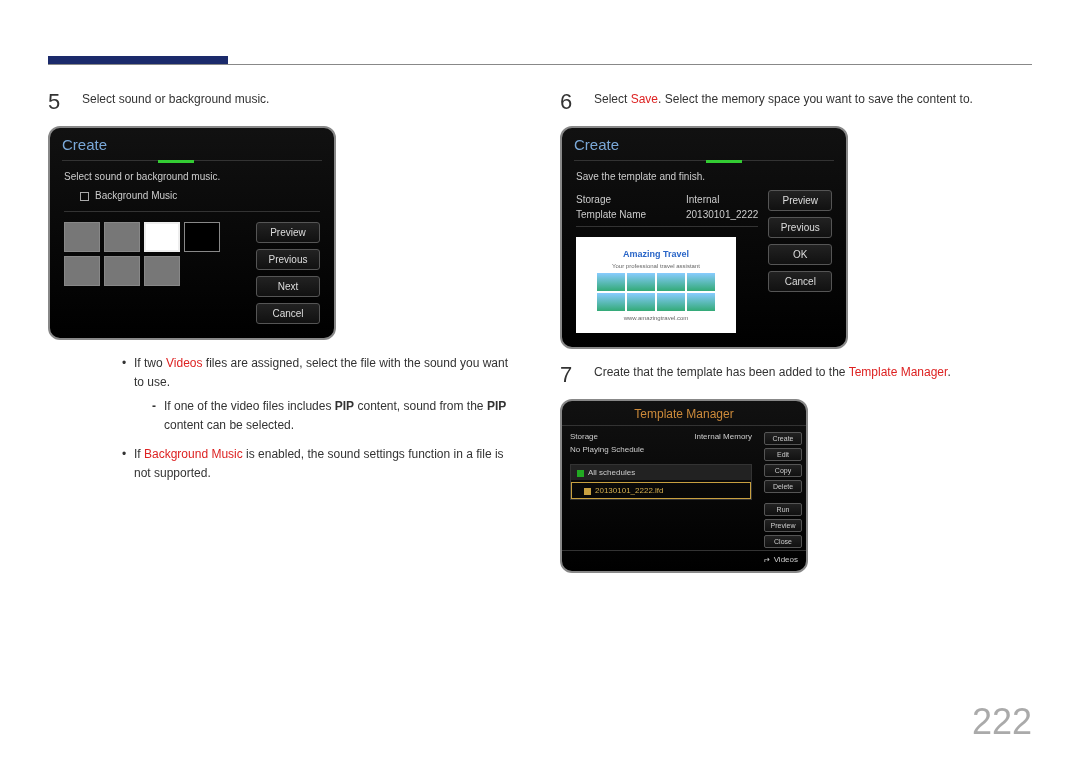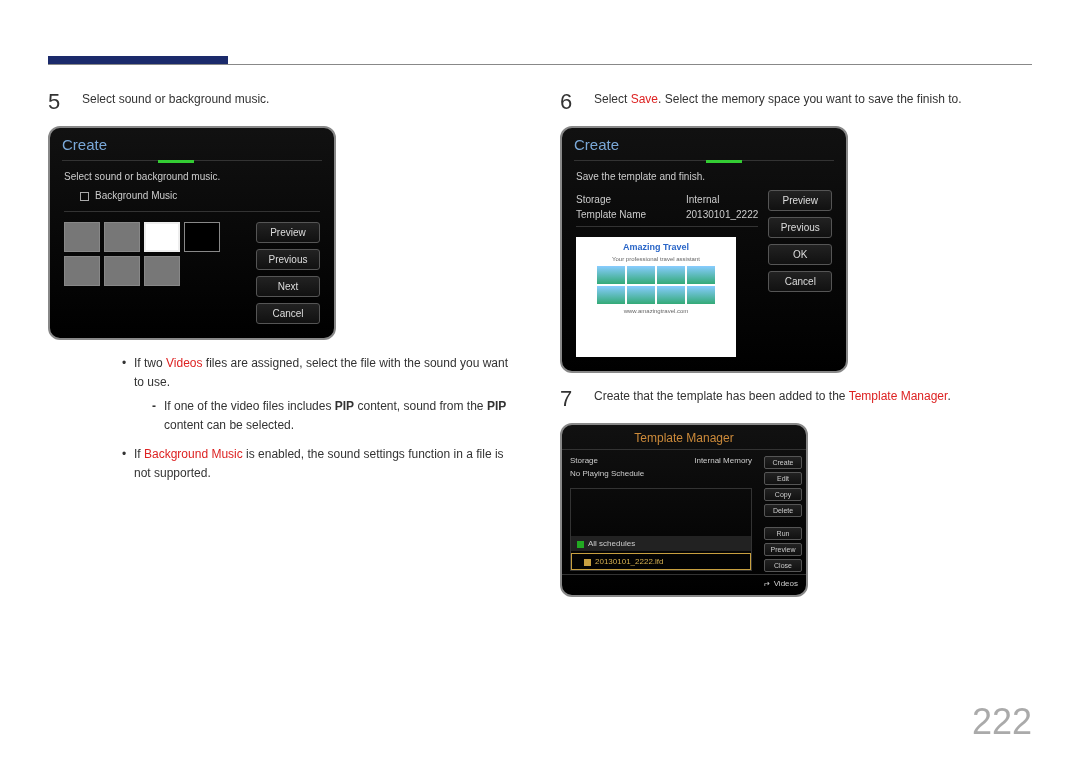--- a/index.html
+++ b/index.html
@@ -101,35 +101,35 @@
     font-size: 10px;
     text-align: center;
     padding: 4px 0;
   }
   .thumbs { flex: 1; display: grid; grid-template-columns: repeat(4, 36px); grid-auto-rows: 30px; gap: 4px; align-content: start; }
   .thumb { background: #777; border: 1px solid #888; }
   .thumb.sel { background: #fff; border: 2px solid #eee; }
 
   .field-row { display: flex; gap: 20px; font-size: 10px; color: #ccc; margin: 4px 0; }
   .field-row .k { width: 90px; }
-  .preview-area { background: #fff; width: 160px; height: 120px; margin-top: 8px; padding: 5px; color: #333; font-size: 7px; text-align: center; display: flex; flex-direction: column; align-items: center; gap: 4px; }
+  .preview-area { background: #fff; width: 160px; height: 96px; margin-top: 8px; padding: 5px; color: #333; font-size: 7px; text-align: center; display: flex; flex-direction: column; align-items: center; justify-content: center; gap: 4px; }
   .preview-title { color: #2a66c8; font-size: 9px; font-weight: bold; }
   .mini-grid { display: grid; grid-template-columns: repeat(4, 28px); grid-auto-rows: 18px; gap: 2px; }
   .mini { background: linear-gradient(#8cf, #3a7); }
 
   
   .tm-shot { height: 174px; }
   .tm-title { text-align: center; color: #cc8a3a; font-size: 12px; padding: 6px 0 4px 0; border-bottom: 1px solid #333; }
   .tm-body { display: flex; height: calc(100% - 46px); }
   .tm-left { flex: 1; padding: 6px 8px; font-size: 8px; color: #ccc; }
   .tm-right { width: 46px; flex: none; padding: 6px 4px 2px 4px; display: flex; flex-direction: column; gap: 3px; }
   .tm-btn { background: linear-gradient(#222,#111); border: 1px solid #555; border-radius: 2px; color: #ccc; font-size: 7px; text-align: center; padding: 2px 0; }
   .tm-row { display: flex; justify-content: space-between; margin-bottom: 4px; }
   .tm-sched { border: 1px solid #333; margin-top: 10px; }
-  .tm-sched-h { background: #222; padding: 3px 6px; font-size: 8px; color: #ccc; margin-top: 47px; }
+  .tm-sched-h { background: #222; padding: 3px 6px; font-size: 8px; color: #ccc; }
   .tm-sched-h .gbox { display: inline-block; width: 7px; height: 7px; background: #2a2; margin-right: 4px; vertical-align: middle; }
   .tm-item { border: 1px solid #c8a040; padding: 3px 12px; font-size: 8px; color: #d6b050; margin-top: 2px; }
   .tm-item .ybox { display: inline-block; width: 7px; height: 7px; background: #c8a040; margin-right: 4px; vertical-align: middle; }
   .tm-return { text-align: right; padding: 4px 8px; font-size: 8px; color: #ccc; border-top: 1px solid #333; }
   .tm-return .ricon { display: inline-block; transform: rotate(180deg); margin-right: 4px; }
 
   .page-num {
     position: absolute;
     bottom: 20px;
     right: 48px;
@@ -191,21 +191,21 @@
       <li>
         <span>If </span><span class="red">Background Music</span><span> is enabled, the sound settings function in a file is not supported.</span>
       </li>
     </ul>
   </div>
 
   <div class="col">
     <div class="step">
       <div class="step-num">6</div>
       <div class="step-body">
-        <span>Select </span><span class="red">Save</span><span>. Select the memory space you want to save the finish to.</span>
+        <span>Select </span><span class="red">Save</span><span>. Select the memory space you want to save the content to.</span>
       </div>
     </div>
 
     <div class="shot" style="width:288px;">
       <div class="shot-title">Create</div>
       <div class="green-seg" style="left:144px; width:36px;"></div>
       <div class="shot-inner">
         <div class="shot-label">Save the template and finish.</div>
         <div class="flex-row">
           <div style="flex:1">

